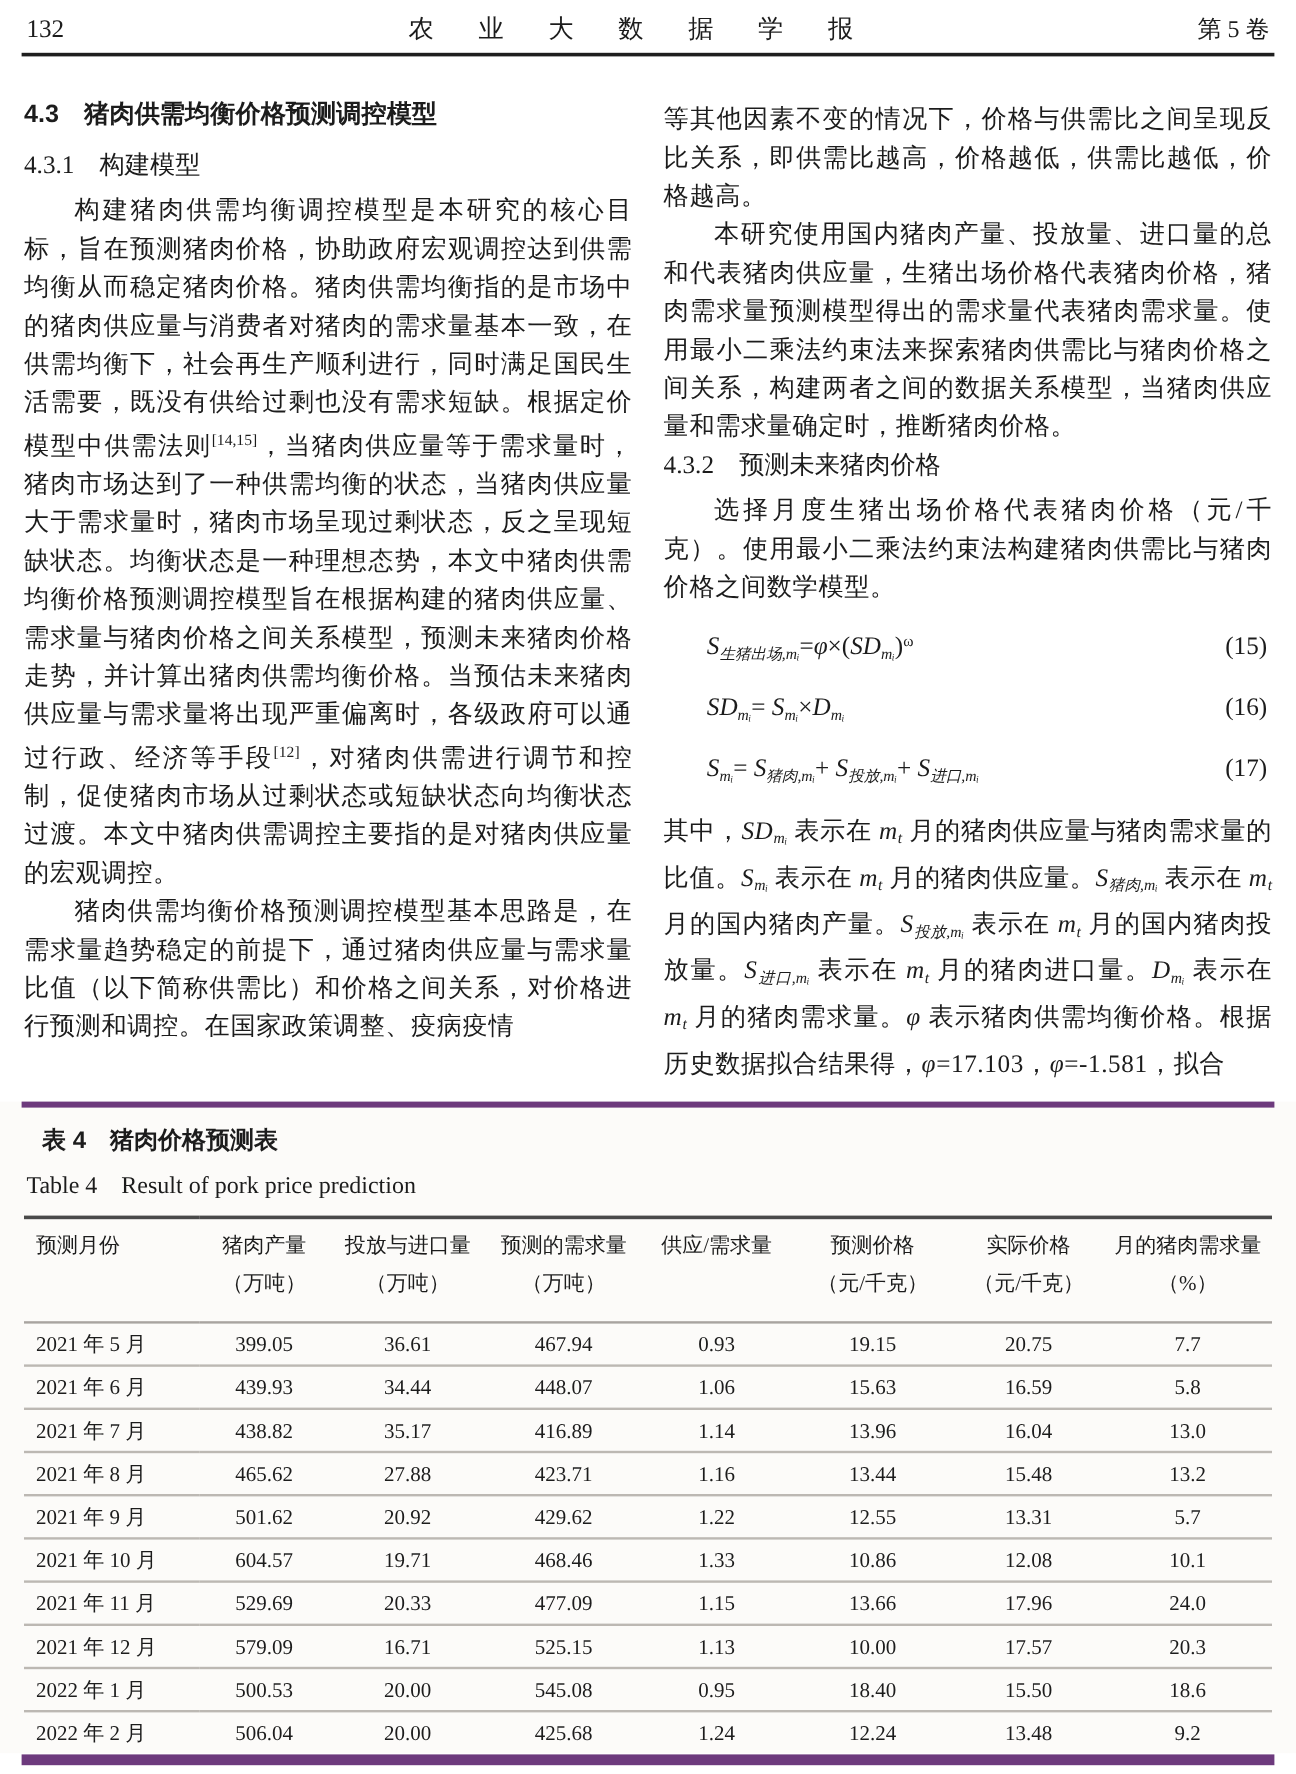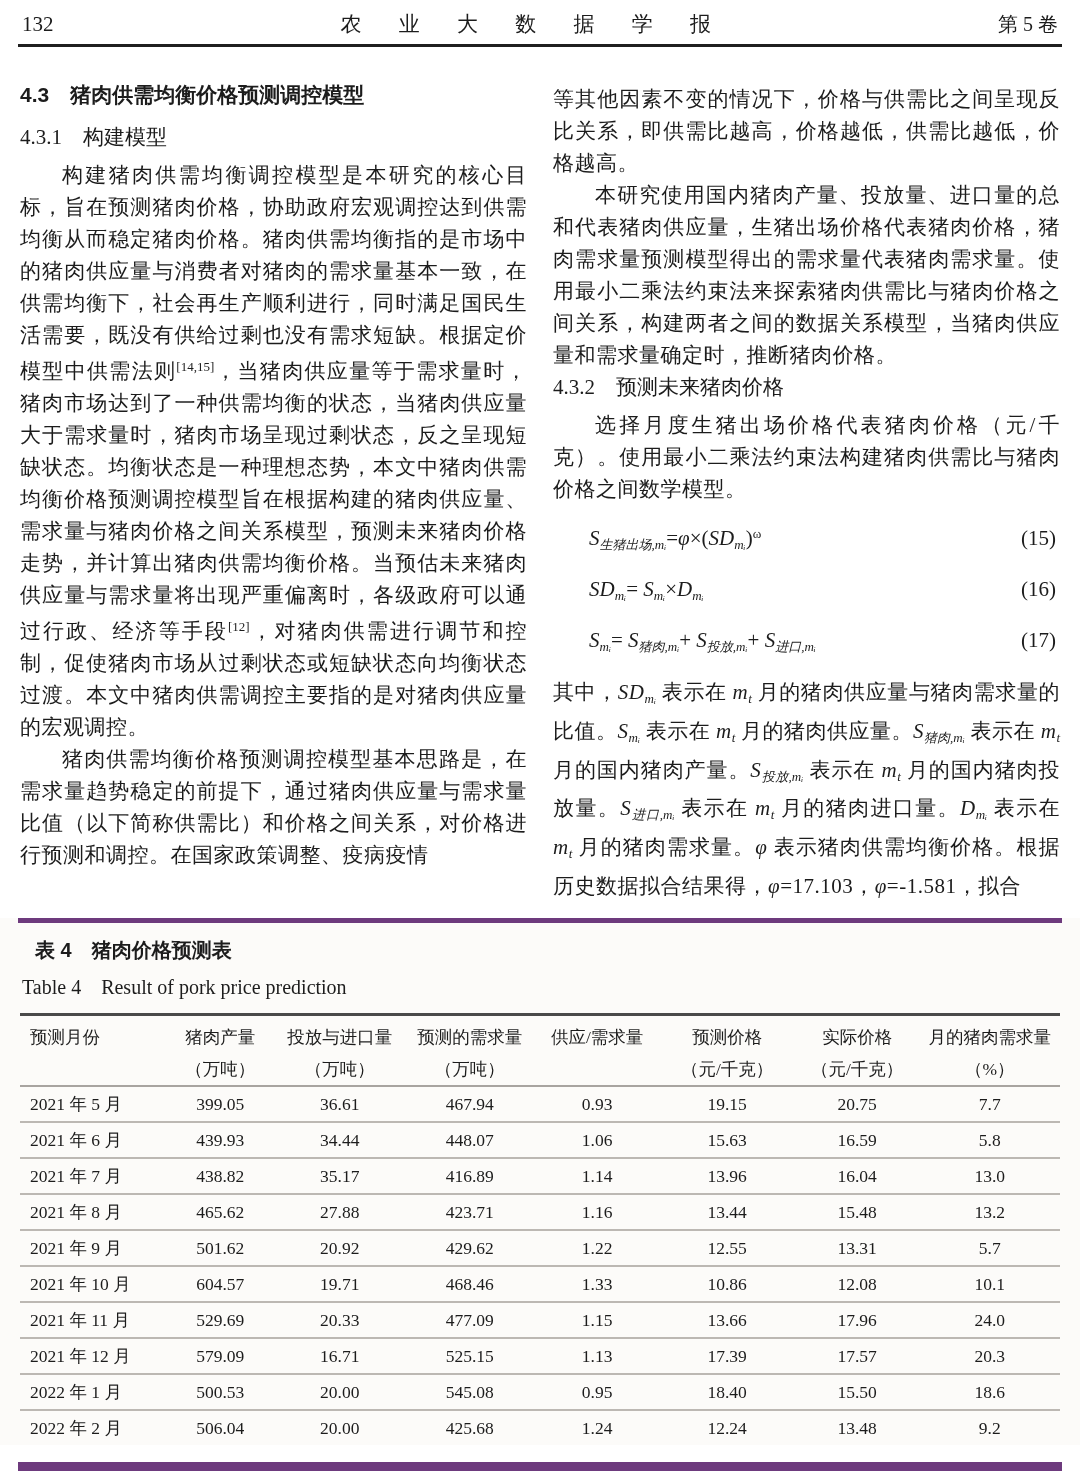--- a/index.html
+++ b/index.html
@@ -65,21 +65,21 @@
   }
   .tcaption-en { font-size: 20px; padding: 10px 22px 0 22px; }
 
   table.ptable {
     width: 1040px; margin: 12px 20px 0 20px; border-collapse: collapse;
     table-layout: fixed; font-size: 17.5px;
   }
   table.ptable th {
     font-weight: normal; font-size: 17.5px; text-align: center;
     border-top: 3px solid #4a4a4a; border-bottom: 2px solid #a8a4a0;
-    padding: 9px 0 4px 0; vertical-align: top;
+    padding: 9px 0 20px 0; vertical-align: top;
   }
   table.ptable th .h2line { margin-top: 8px; }
   table.ptable th:nth-child(1) { width: 14%; text-align: left; padding-left: 10px; }
   table.ptable th:nth-child(2) { width: 10.5%; }
   table.ptable th:nth-child(3) { width: 12.5%; }
   table.ptable th:nth-child(4) { width: 12.5%; }
   table.ptable th:nth-child(5) { width: 12%; }
   table.ptable th:nth-child(6) { width: 13%; }
   table.ptable th:nth-child(7) { width: 12%; }
   table.ptable th:nth-child(8) { width: 13.5%; }
@@ -249,21 +249,21 @@
             <td>13.66</td>
             <td>17.96</td>
             <td>24.0</td>
           </tr>
           <tr>
             <td>2021 年 12 月</td>
             <td>579.09</td>
             <td>16.71</td>
             <td>525.15</td>
             <td>1.13</td>
-            <td>17.39</td>
+            <td>10.00</td>
             <td>17.57</td>
             <td>20.3</td>
           </tr>
           <tr>
             <td>2022 年 1 月</td>
             <td>500.53</td>
             <td>20.00</td>
             <td>545.08</td>
             <td>0.95</td>
             <td>18.40</td>

